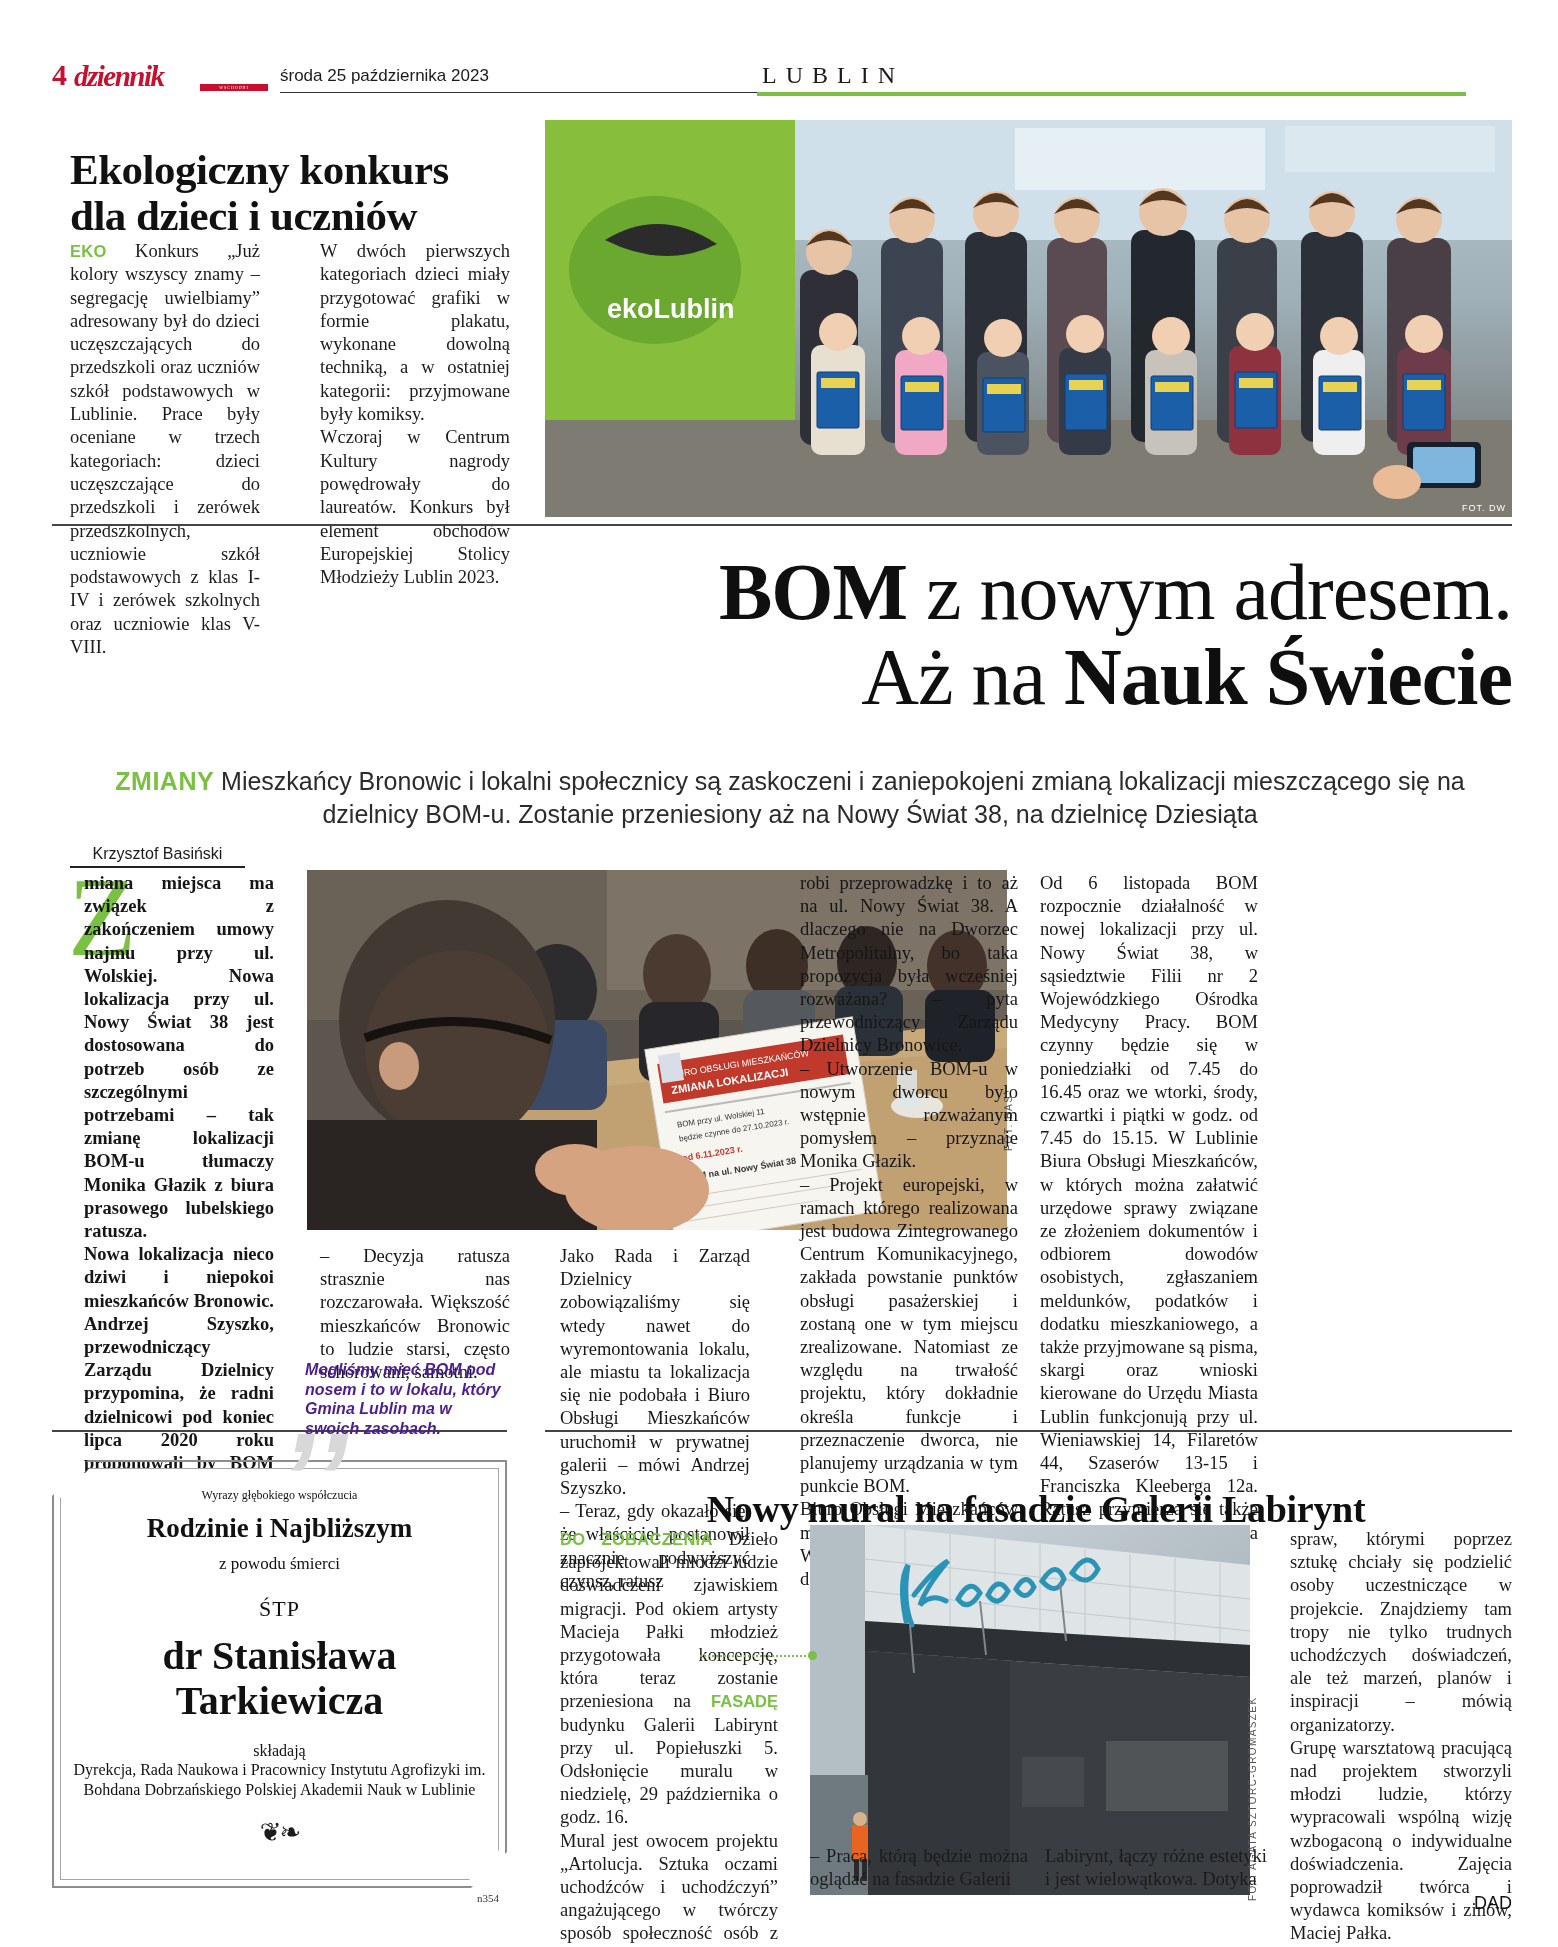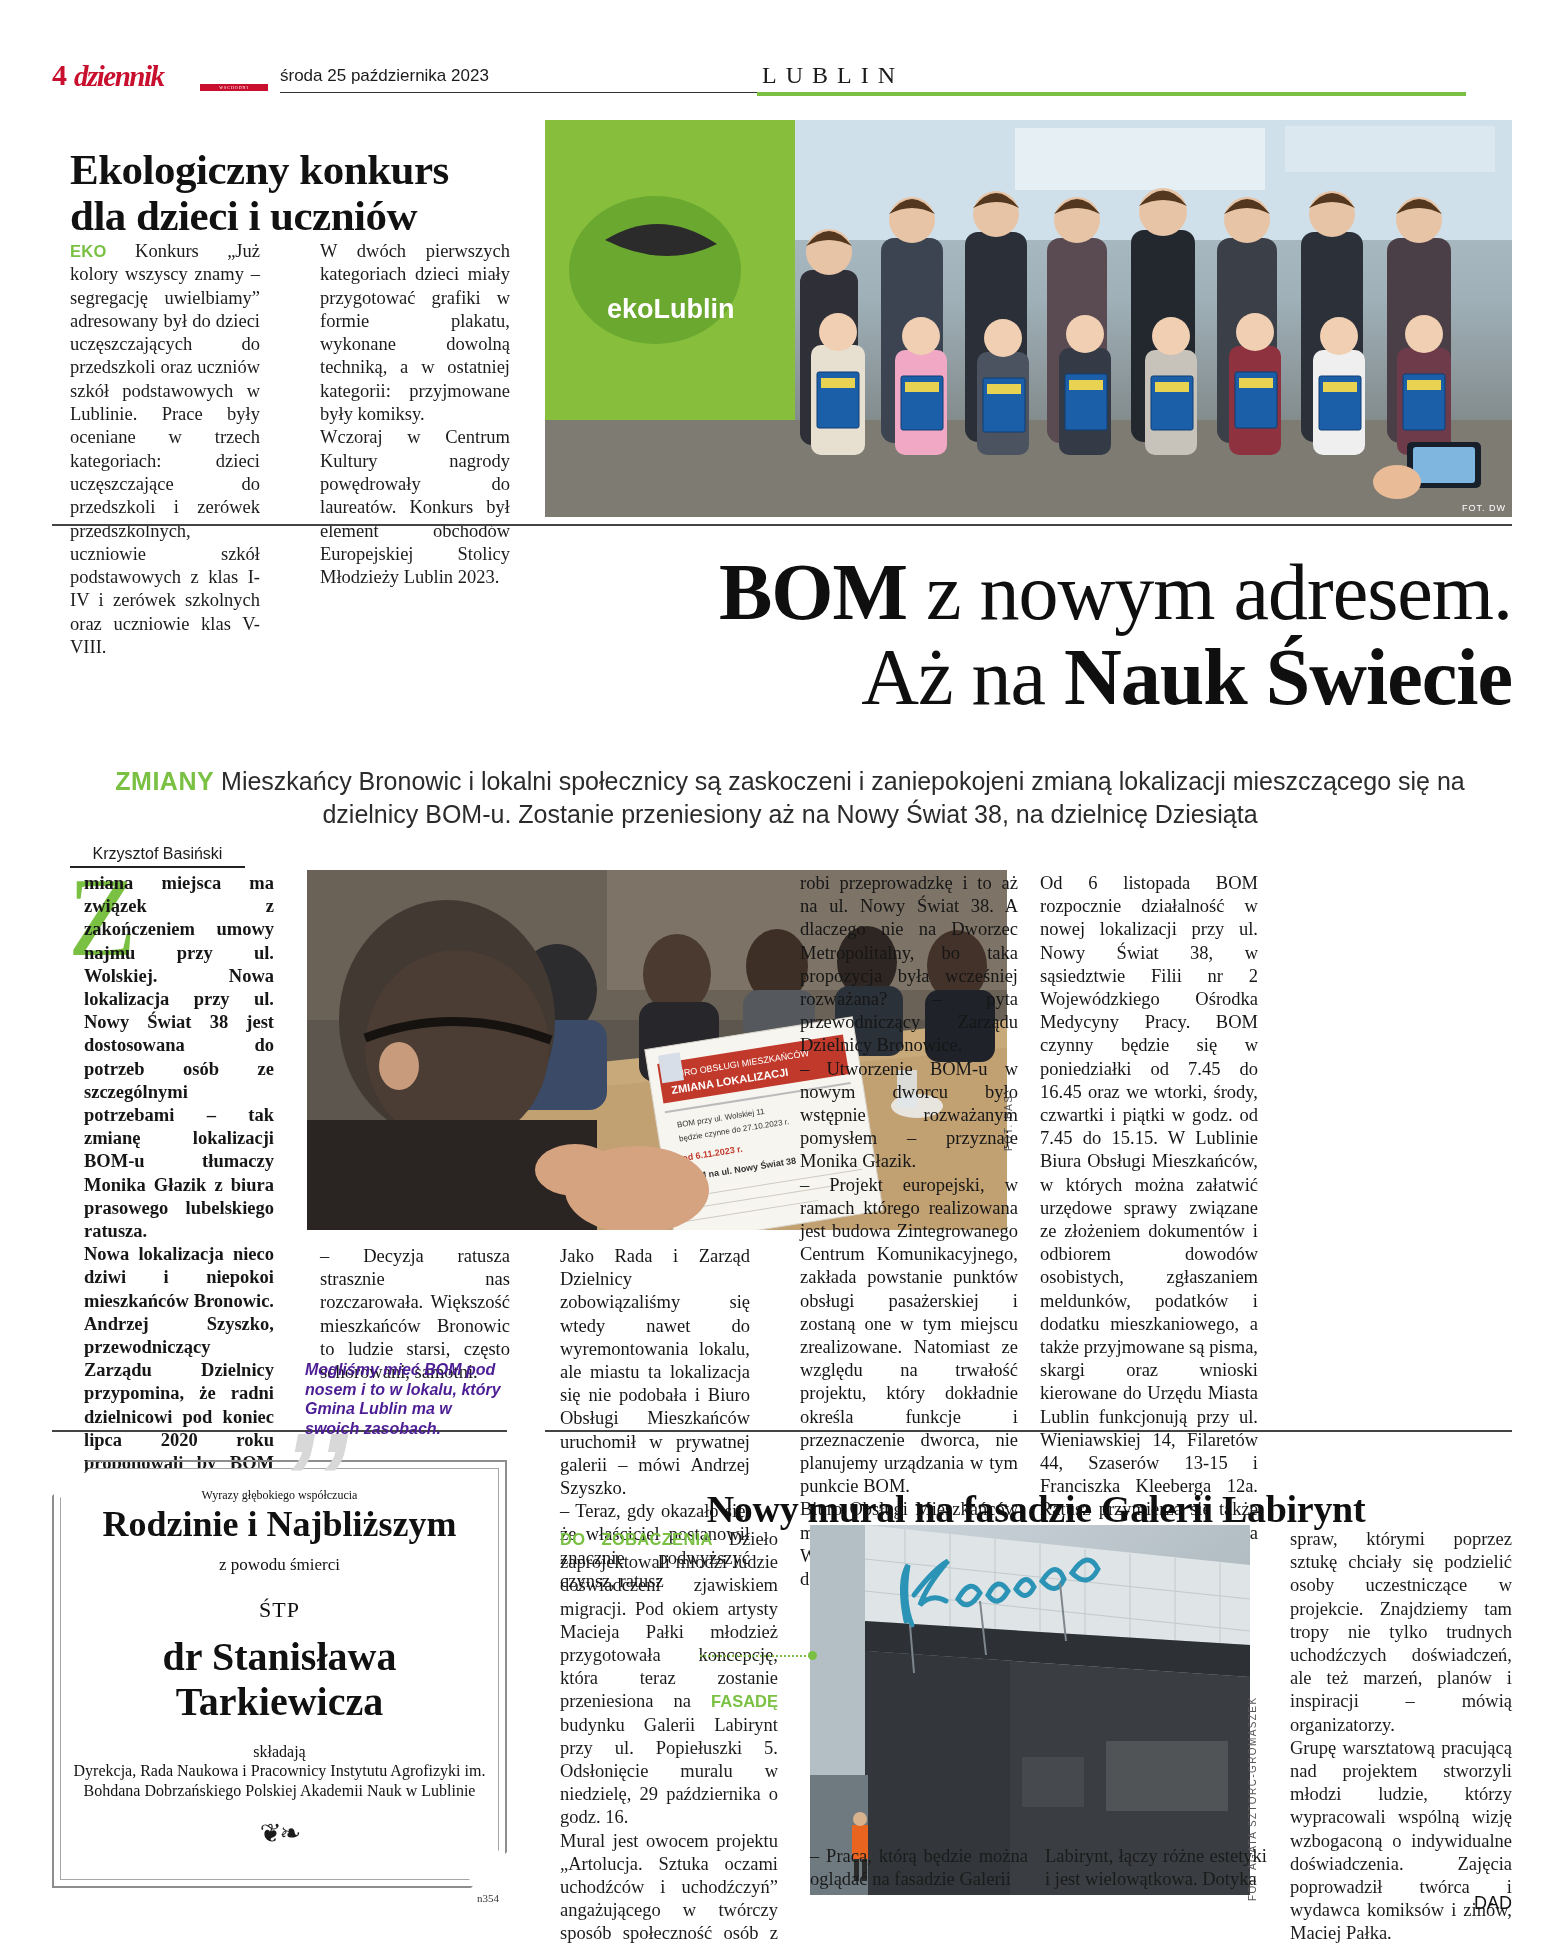--- a/index.html
+++ b/index.html
@@ -154,21 +154,21 @@
     position:absolute; left:8px; top:8px; right:8px; bottom:8px;
     border:1.5px solid #a6a6a6;
     clip-path: polygon(30px 0, 100% 0, 100% calc(100% - 30px), calc(100% - 30px) 100%, 0 100%, 0 30px);
     background:#fff;
   }
   .obit-content {
     position:absolute; left:20px; right:20px; top:28px;
     text-align:center; font-family:"Liberation Serif", serif; color:#111;
   }
   .ob-l1 { font-size:12px; }
-  .ob-l2 { font-size:36px; font-weight:700; margin-top:0; }
+  .ob-l2 { font-size:27px; font-weight:700; margin-top:10px; }
   .ob-l3 { font-size:17px; margin-top:10px; }
   .ob-stp { font-size:22px; margin-top:22px; letter-spacing:1px; }
   .ob-name { font-size:40px; font-weight:700; line-height:1.12; margin-top:12px; }
   .ob-l5 { font-size:16px; margin-top:18px; }
   .ob-l6 { font-size:16px; line-height:1.3; }
   .ob-orn { margin-top:16px; font-size:26px; color:#1b1b1b; letter-spacing:-2px; }
   .obit-ref {
     position:absolute; right:8px; bottom:-16px;
     font-family:"Liberation Serif", serif; font-size:11px; color:#333;
   }

